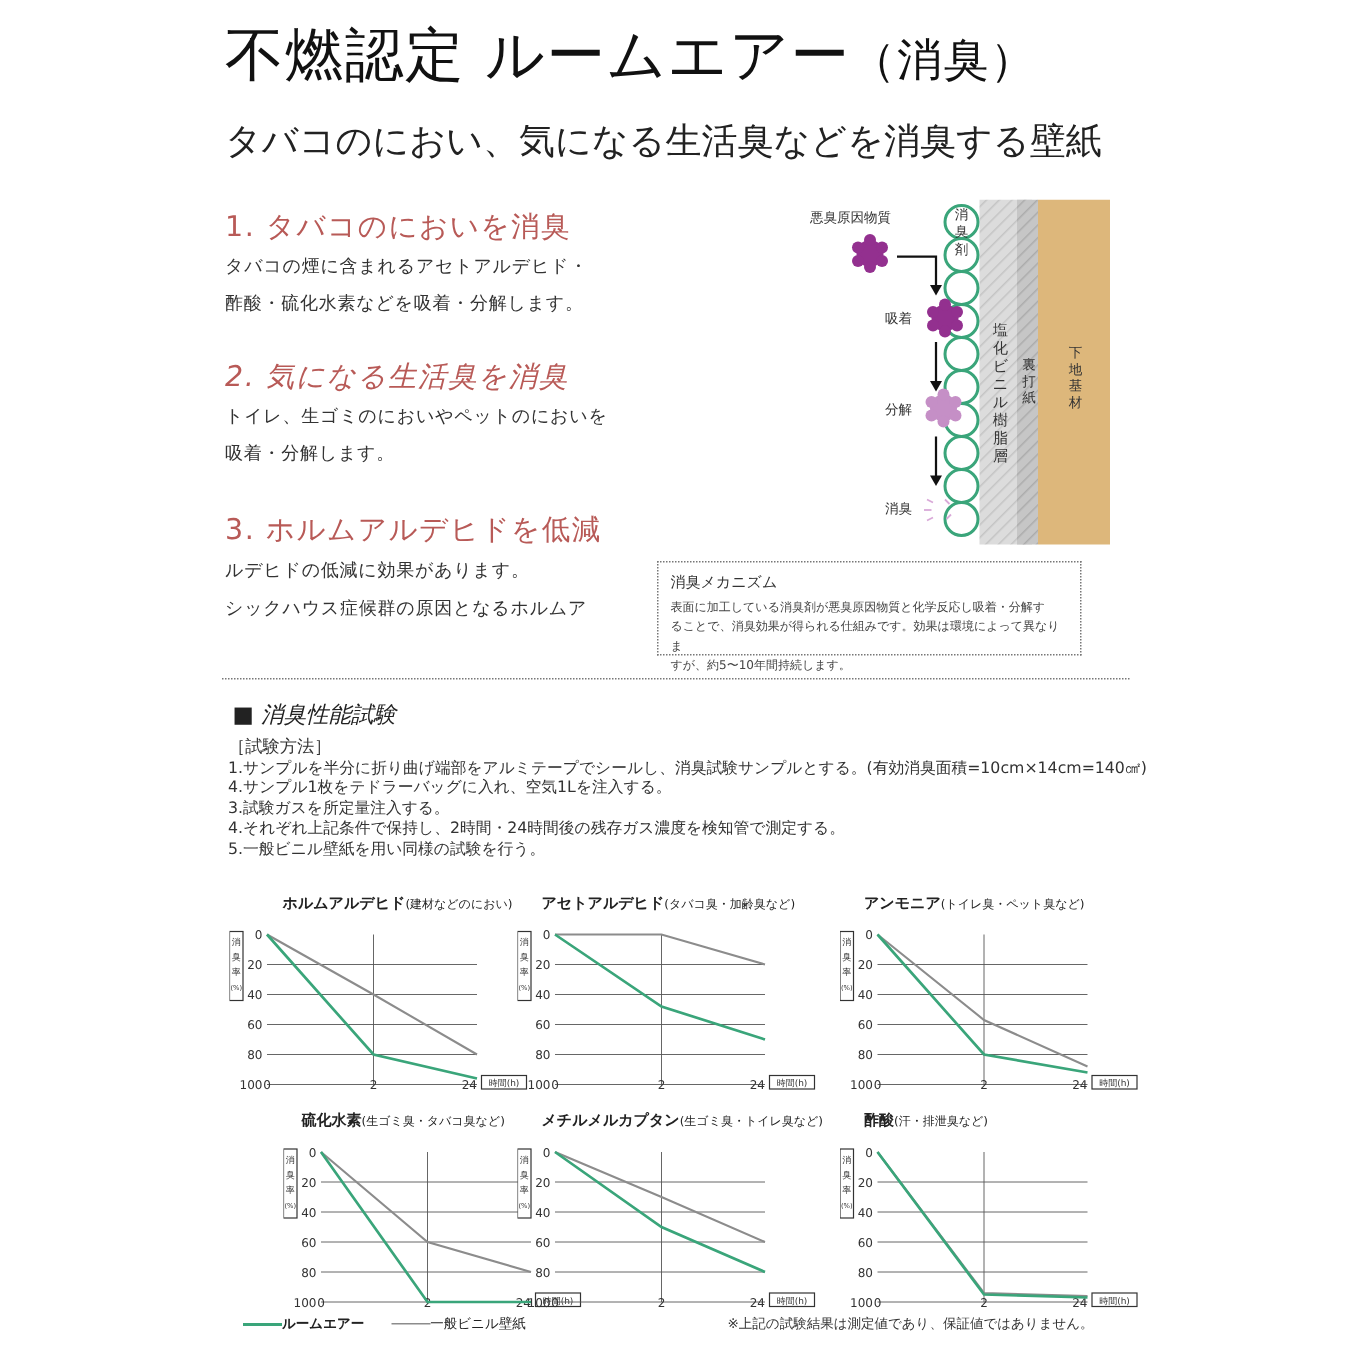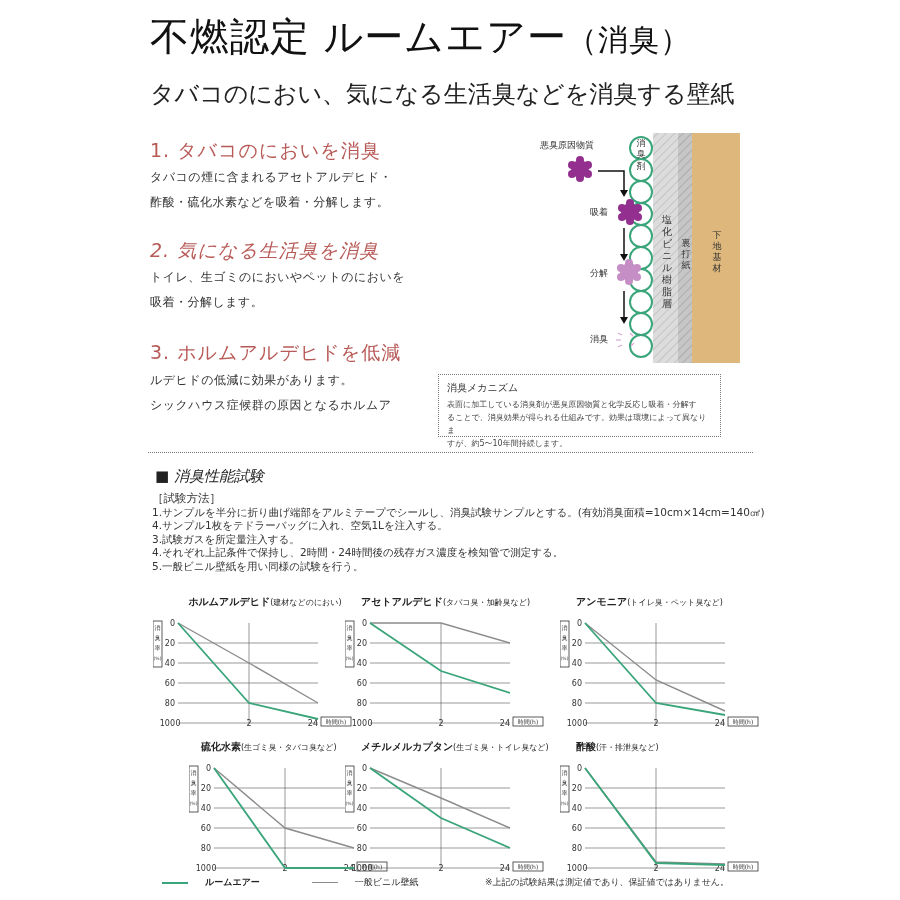--- a/index.html
+++ b/index.html
@@ -11,21 +11,21 @@
   .feat-h{font-size:19px;color:#b85a57;white-space:nowrap;letter-spacing:1px;}
   .feat-b{font-size:12px;color:#333;line-height:25px;white-space:nowrap;letter-spacing:0.5px;}
   .mech{left:438px;top:374px;width:283px;height:63px;border:1px dotted #777;padding:3px 8px;box-sizing:border-box;}
   .mech-t{font-size:10px;color:#333;margin-top:3px;}
   .mech-b{font-size:8px;line-height:13px;color:#444;margin-top:3px;}
   .divider{left:148px;top:452px;width:605px;border-top:1px dotted #777;}
   .sec-title{left:155px;top:467px;font-size:15px;color:#222;font-style:italic;}
   .method{left:152px;top:492px;font-size:10.5px;line-height:13.5px;color:#333;white-space:nowrap;}
   .chart-title{font-size:10px;font-weight:bold;color:#222;white-space:nowrap;}
   .chart-title .sub{font-size:8px;font-weight:normal;}
-  .legend{left:162px;top:876px;font-size:9px;white-space:nowrap;display:flex;align-items:center;gap:17px;}
+  .legend{left:162px;top:876px;font-size:9px;white-space:nowrap;display:flex;align-items:center;gap:0;}
   .leg-line{display:inline-block;width:26px;height:2px;}
   .note{left:485px;top:876px;font-size:9px;color:#333;white-space:nowrap;}
   svg text{font-family:"DejaVu Sans","Liberation Sans",sans-serif;}
 </style>
 </head>
 <body>
 
 <div class="abs title">
   <span>不燃認定 ルームエアー</span><span class="paren">（消臭）</span>
 </div>

